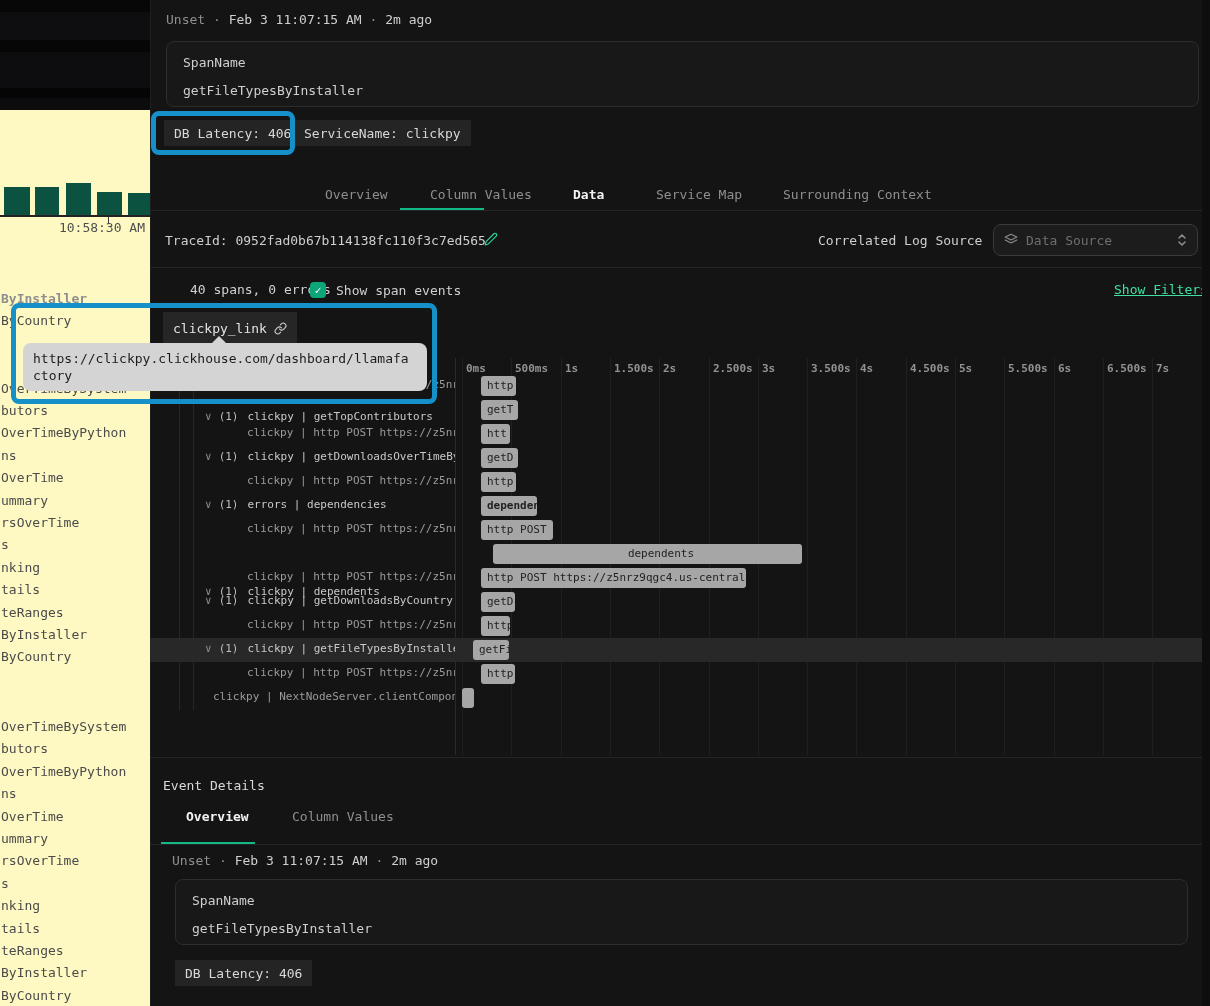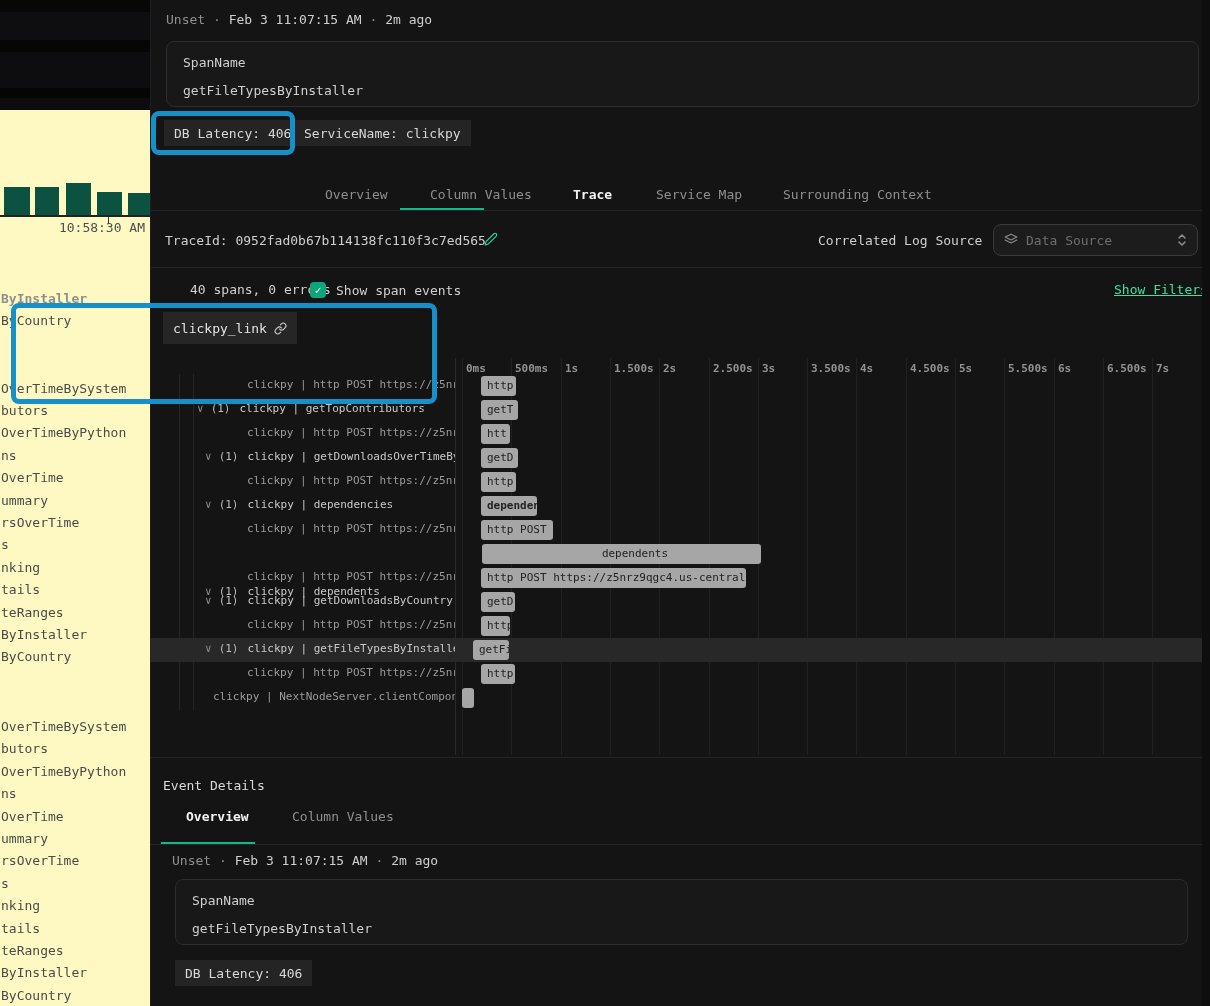--- a/index.html
+++ b/index.html
@@ -150,21 +150,21 @@
       <div class="k">SpanName</div>
       <div class="v">getFileTypesByInstaller</div>
     </div>
 
     <div class="badge" style="left:13px;top:120px;">DB Latency: 406</div>
     <div class="badge" style="left:143px;top:120px;">ServiceName: clickpy</div>
 
     <div id="tabs-top">
         <div class="tab" style="left: 174px; top: 187px;">Overview</div>
         <div class="tab" style="left: 279px; top: 187px;">Column Values</div>
-        <div class="tab active" style="left: 422px; top: 187px;">Trace</div>
+        <div class="tab active" style="left: 422px; top: 187px;">Data</div>
         <div class="tab" style="left: 505px; top: 187px;">Service Map</div>
         <div class="tab" style="left: 632px; top: 187px;">Surrounding Context</div>
       </div>
     <div class="hline" style="left:0;top:210px;width:1052px;"></div>
     <div class="tab-underline" style="left:249px;top:208px;width:84px;"></div>
 
     <div class="hline" style="left:0;top:267px;width:1052px;"></div>
   </div>
 
   <div id="trace-id">TraceId: 0952fad0b67b114138fc110f3c7ed565</div>
@@ -242,46 +242,46 @@
         <div class="axis-label" style="left: 908px;">6s</div>
         <div class="axis-label" style="left: 957px;">6.500s</div>
         <div class="axis-label" style="left: 1006px;">7s</div>
       </div>
     <div id="rows-layer">
         <div class="span-row" style="top: 16px;">
           <div class="row-label child-label" style="left: 97px; width: 208px;">clickpy | http POST https://z5nrz</div>
           <div class="span-bar" style="left: 331px; width: 35px;">http</div>
         </div>
         <div class="span-row" style="top: 40px;">
-          <div class="row-label" style="left: 47px; width: 250px;"><span class="chev">∨</span><span class="cnt">(1)</span><span class="nm">clickpy | getTopContributors</span></div>
+          <div class="row-label" style="left: 55px; width: 250px; margin-top: 8px;"><span class="chev">∨</span><span class="cnt">(1)</span><span class="nm">clickpy | getTopContributors</span></div>
           <div class="span-bar" style="left: 331px; width: 37px;">getT</div>
         </div>
         <div class="span-row" style="top: 64px;">
           <div class="row-label child-label" style="left: 97px; width: 208px;">clickpy | http POST https://z5nrz</div>
           <div class="span-bar" style="left: 331px; width: 29px;">htt</div>
         </div>
         <div class="span-row" style="top: 88px;">
           <div class="row-label" style="left: 55px; width: 250px;"><span class="chev">∨</span><span class="cnt">(1)</span><span class="nm">clickpy | getDownloadsOverTimeByS</span></div>
           <div class="span-bar" style="left: 331px; width: 37px;">getD</div>
         </div>
         <div class="span-row" style="top: 112px;">
           <div class="row-label child-label" style="left: 97px; width: 208px;">clickpy | http POST https://z5nrz</div>
           <div class="span-bar" style="left: 331px; width: 35px;">http</div>
         </div>
         <div class="span-row" style="top: 136px;">
-          <div class="row-label" style="left: 55px; width: 250px;"><span class="chev">∨</span><span class="cnt">(1)</span><span class="nm">clickpy | dependencies</span></div>
+          <div class="row-label" style="left: 55px; width: 250px;"><span class="chev">∨</span><span class="cnt">(1)</span><span class="nm">errors | dependencies</span></div>
           <div class="span-bar" style="left: 331px; width: 56px; font-weight: bold;">dependenci</div>
         </div>
         <div class="span-row" style="top: 160px;">
           <div class="row-label child-label" style="left: 97px; width: 208px;">clickpy | http POST https://z5nrz</div>
           <div class="span-bar" style="left: 331px; width: 72px;">http POST</div>
         </div>
         <div class="span-row" style="top: 184px;">
           <div class="row-label" style="left: 55px; width: 250px; margin-top: 39px;"><span class="chev">∨</span><span class="cnt">(1)</span><span class="nm">clickpy | dependents</span></div>
-          <div class="span-bar center" style="left: 332px; width: 279px; padding-left: 33px;">dependents</div>
+          <div class="span-bar center" style="left: 343px; width: 309px; padding-left: 33px;">dependents</div>
         </div>
         <div class="span-row" style="top: 208px;">
           <div class="row-label child-label" style="left: 97px; width: 208px;">clickpy | http POST https://z5nrz</div>
           <div class="span-bar" style="left: 331px; width: 265px;">http POST https://z5nrz9qgc4.us-central</div>
         </div>
         <div class="span-row" style="top: 232px;">
           <div class="row-label" style="left: 55px; width: 250px;"><span class="chev">∨</span><span class="cnt">(1)</span><span class="nm">clickpy | getDownloadsByCountry</span></div>
           <div class="span-bar" style="left: 331px; width: 34px;">getD</div>
         </div>
         <div class="span-row" style="top: 256px;">
@@ -299,20 +299,25 @@
         <div class="span-row" style="top: 328px;">
           <div class="row-label child-label" style="left: 63px; width: 242px;">clickpy | NextNodeServer.clientCompone</div>
           <div class="span-bar" style="left: 312px; width: 8px;"></div>
         </div>
       </div>
   </div>
 
   <div class="hl-box" style="left:151px;top:111px;width:144px;height:44px;"></div>
   <div class="hl-box" style="left:11px;top:303px;width:426px;height:101px;z-index:25;"></div>
 
+  <div id="link-tooltip">
+    <div class="arrow"></div>
+    <div>https://clickpy.clickhouse.com/dashboard/llamafa</div>
+    <div>ctory</div>
+  </div>
 
   <div class="hline" style="left:150px;top:757px;width:1060px;"></div>
   <div id="event-details-title">Event Details</div>
 
   <div id="tabs-bottom">
       <div class="tab active" style="left: 186px; top: 809px;">Overview</div>
       <div class="tab" style="left: 292px; top: 809px;">Column Values</div>
     </div>
   <div class="hline" style="left:150px;top:844px;width:1060px;"></div>
   <div class="tab-underline" style="left:161px;top:842px;width:94px;"></div>

